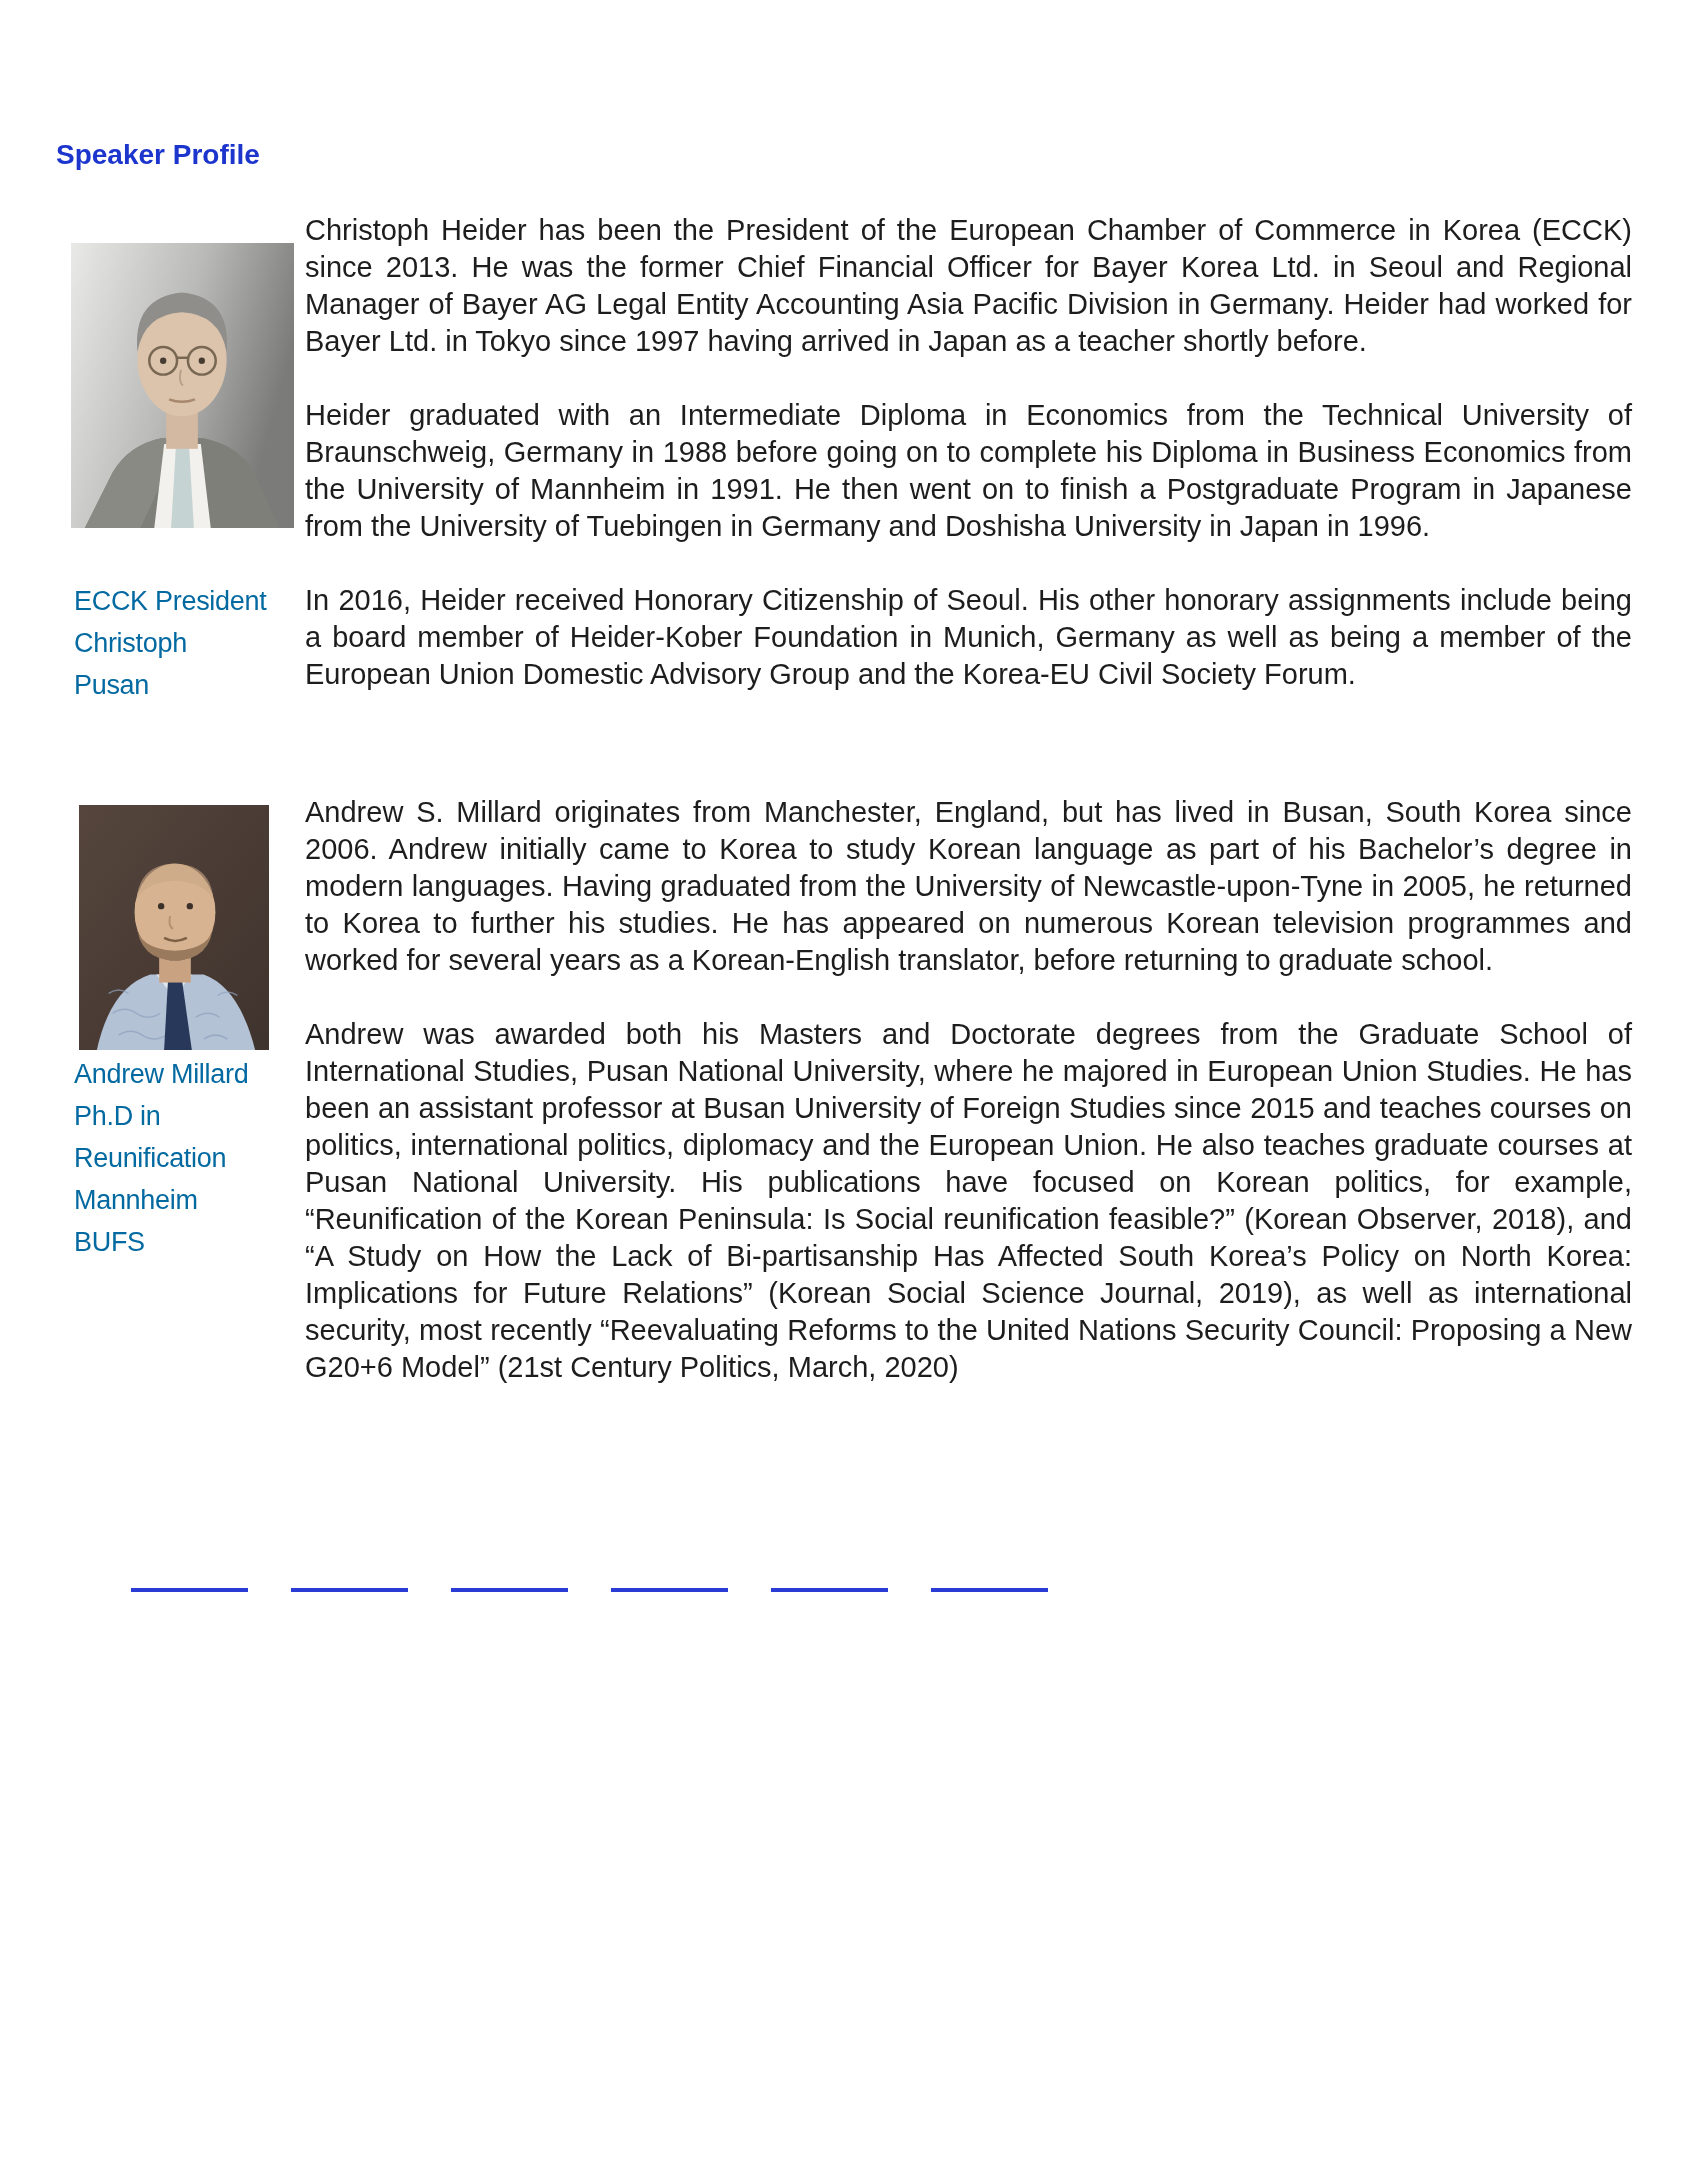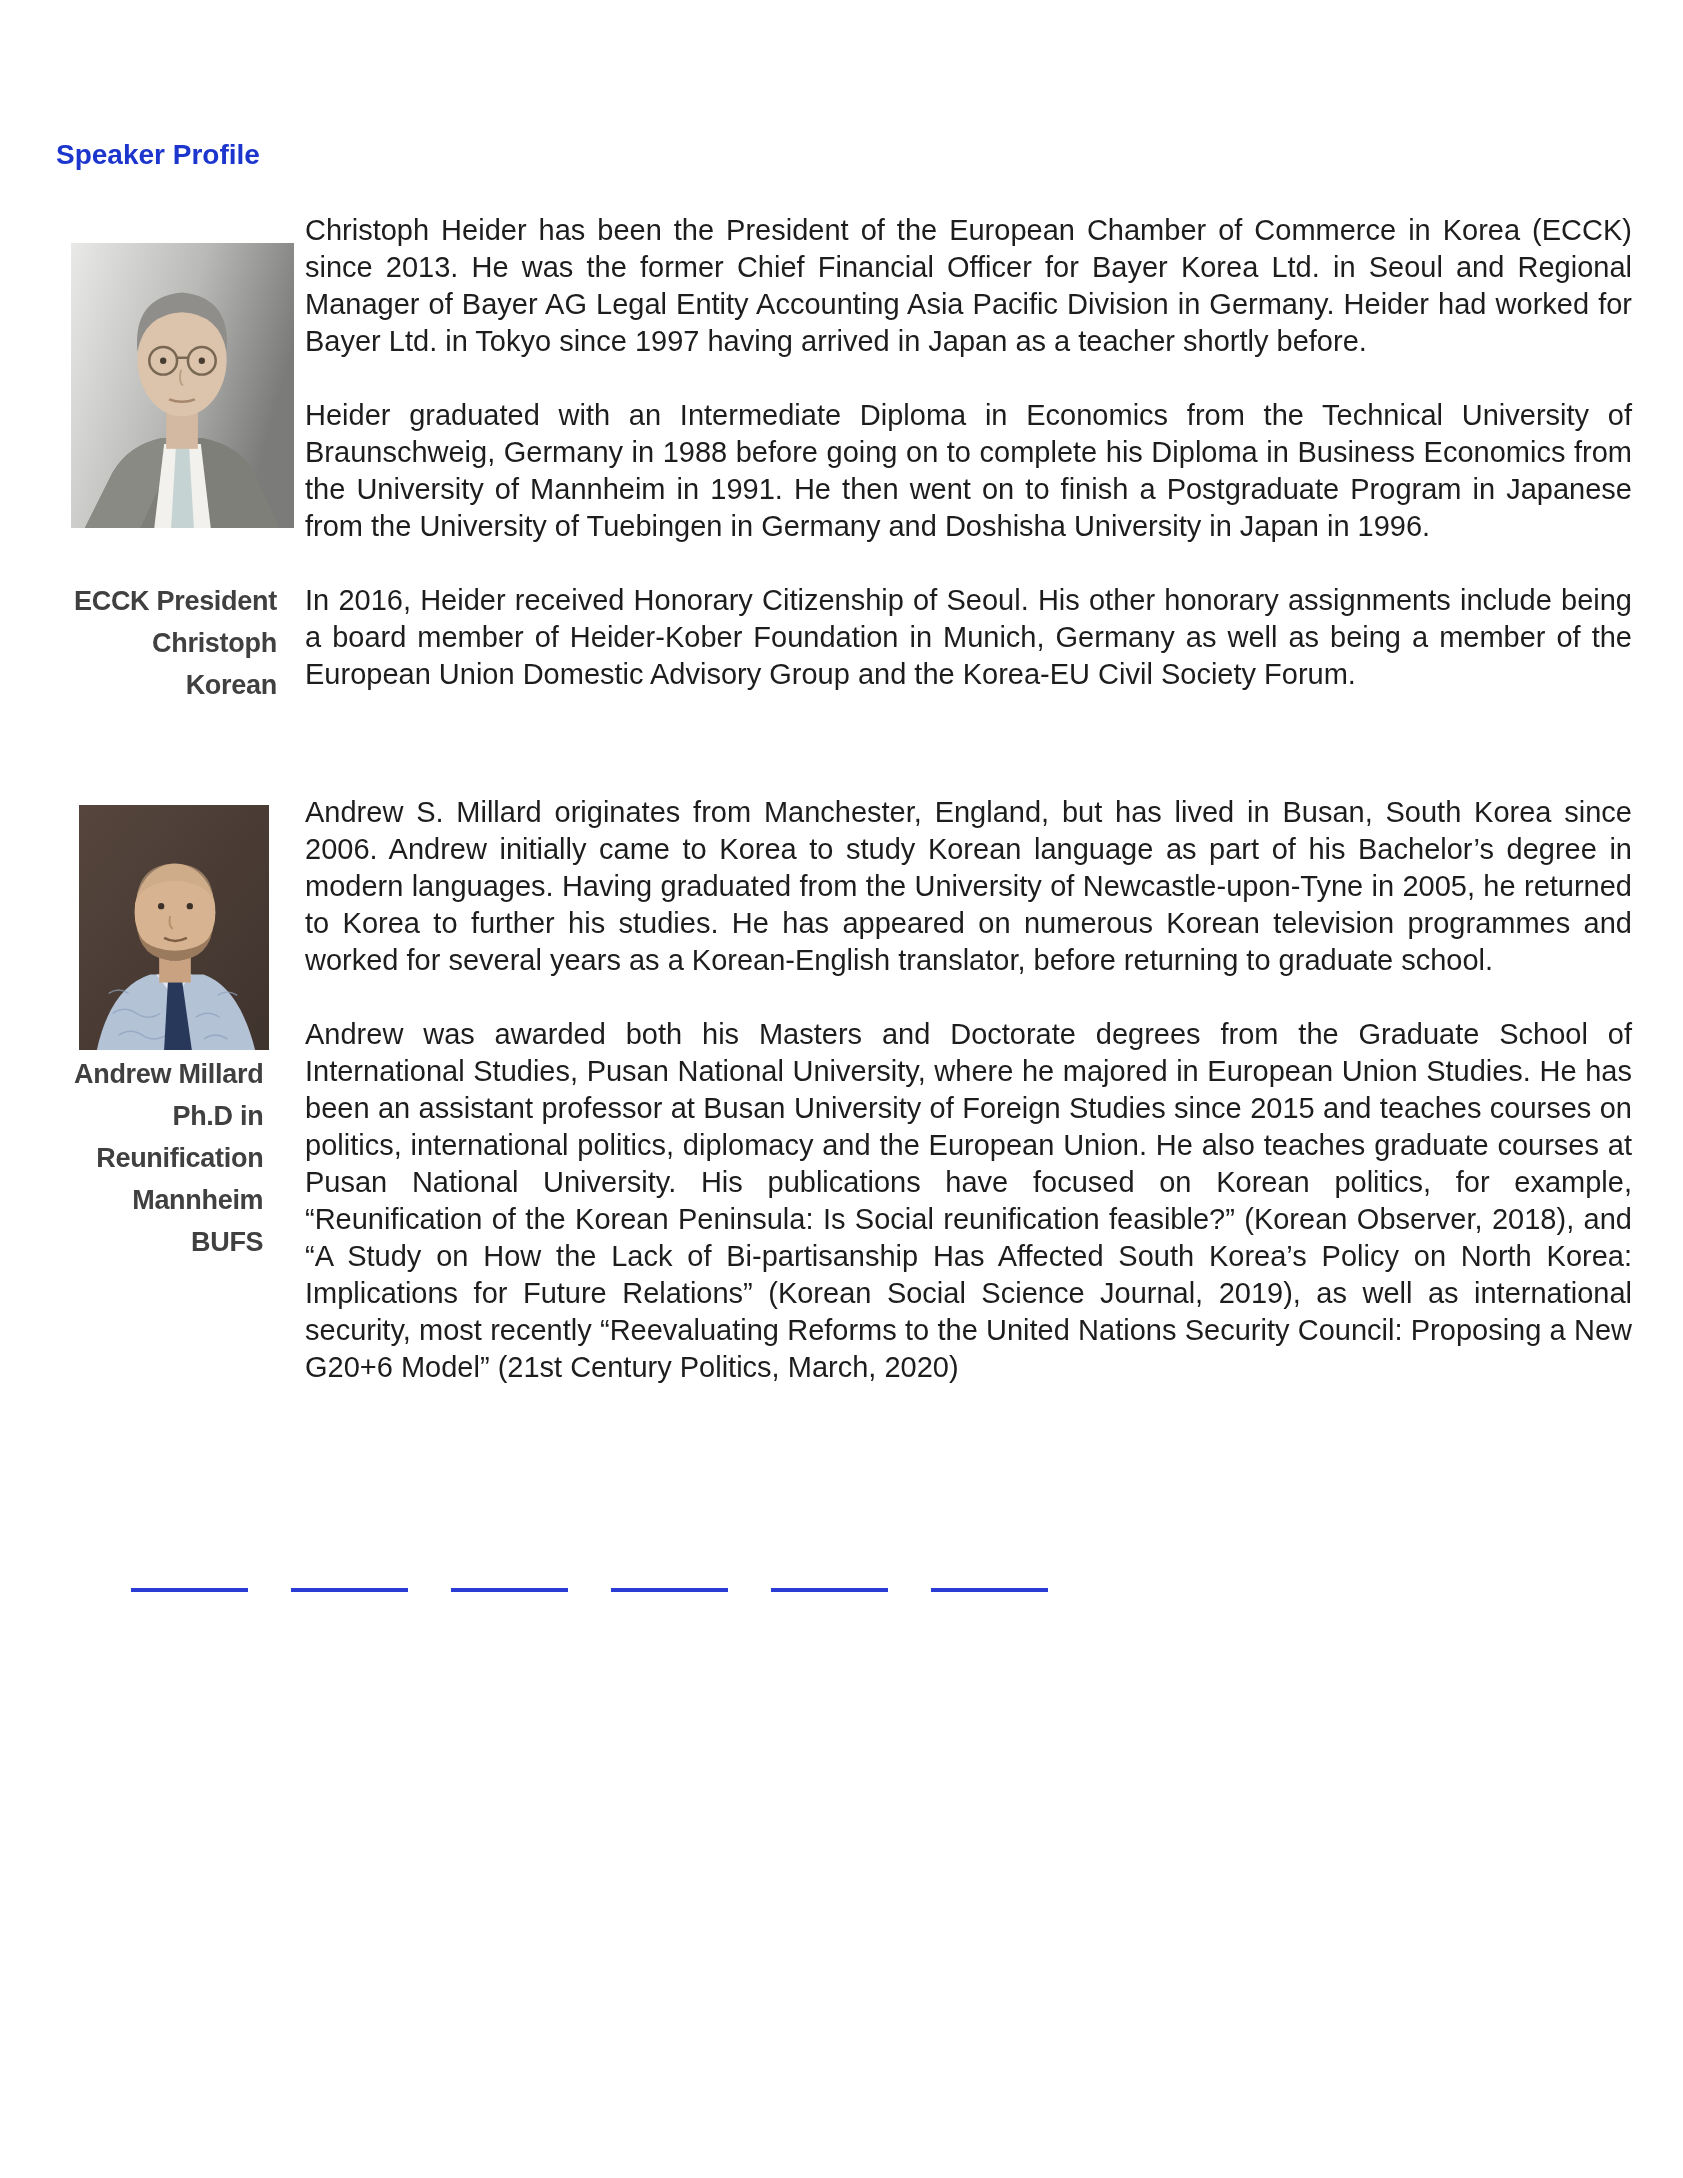--- a/index.html
+++ b/index.html
@@ -22,27 +22,26 @@
     letter-spacing: 0px;
   }
   .photo {
     position: absolute;
   }
   .photo svg { display: block; width: 100%; height: 100%; }
   #photo1 { left: 71px;  top: 243px;  width: 223px; height: 285px; }
   #photo2 { left: 79px;  top: 805px;  width: 190px; height: 245px; }
   .caption {
     position: absolute;
-    font-weight: bold;
-    color: #404040;
+    font-weight: normal;
+    color: #0369a1;
     font-size: 27px;
     line-height: 42px;
     letter-spacing: -0.3px;
     white-space: nowrap;
-    text-align: right;
   }
   #caption1 { left: 74px; top: 580px; }
   #caption2 { left: 74px; top: 1053px; }
   .bio {
     position: absolute;
     left: 305px;
     width: 1327px;
     color: #1d1d1d;
     font-size: 29px;
     line-height: 37px;
@@ -91,21 +90,21 @@
       </g>
       <circle cx="93" cy="119" r="3.2" fill="#473c31"></circle>
       <circle cx="132" cy="119" r="3.2" fill="#473c31"></circle>
       <path d="M111 128 Q108 140 113 144" stroke="#bba088" stroke-width="2" fill="none"></path>
       <path d="M99 158 Q112 163 125 158" stroke="#a7886d" stroke-width="2.5" fill="none"></path>
     </svg>
   </div>
   <div class="caption" id="caption1">
     <div>ECCK President</div>
     <div>Christoph</div>
-    <div>Korean</div>
+    <div>Pusan</div>
   </div>
   <div class="bio" id="bio1">
     <p>Christoph Heider has been the President of the European Chamber of Commerce in Korea (ECCK) since 2013. He was the former Chief Financial Officer for Bayer Korea Ltd. in Seoul and Regional Manager of Bayer AG Legal Entity Accounting Asia Pacific Division in Germany. Heider had worked for Bayer Ltd. in Tokyo since 1997 having arrived in Japan as a teacher shortly before.</p>
     <p>Heider graduated with an Intermediate Diploma in Economics from the Technical University of Braunschweig, Germany in 1988 before going on to complete his Diploma in Business Economics from the University of Mannheim in 1991. He then went on to finish a Postgraduate Program in Japanese from the University of Tuebingen in Germany and Doshisha University in Japan in 1996.</p>
     <p>In 2016, Heider received Honorary Citizenship of Seoul. His other honorary assignments include being a board member of Heider-Kober Foundation in Munich, Germany as well as being a member of the European Union Domestic Advisory Group and the Korea-EU Civil Society Forum.</p>
   </div>
 
   <div class="photo" id="photo2">
     <svg viewBox="0 0 192 247" preserveAspectRatio="none">
       <defs>

